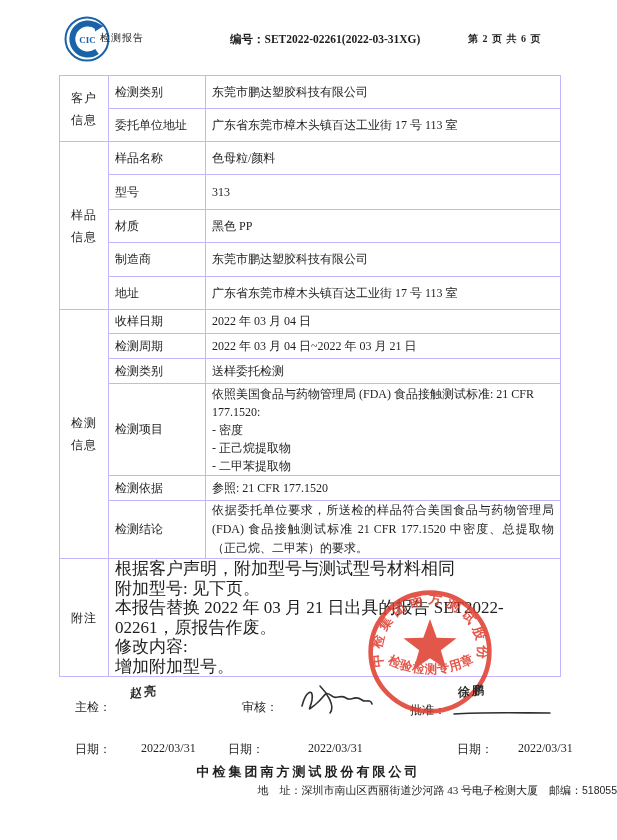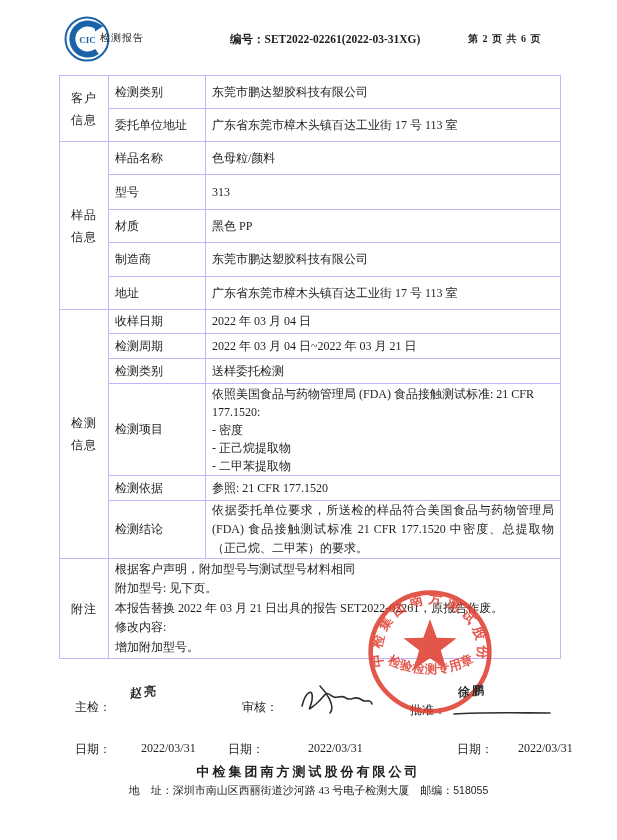--- a/index.html
+++ b/index.html
@@ -14,21 +14,21 @@
 
   
   table.report{position:absolute;left:59px;top:75px;width:502px;border-collapse:collapse;table-layout:fixed;}
   table.report td{border:1px solid #c4b5fd;font-size:12px;padding:0 6px;vertical-align:middle;overflow:hidden;}
   td.group{text-align:center;white-space:pre-line;line-height:22px;letter-spacing:1px;padding:0 2px;}
   td.lbl{padding-left:10px;}
   td.val{padding-left:12px;}
   td.pre{white-space:pre-line;line-height:18px;padding-top:3px;padding-bottom:3px;vertical-align:top;}
   td.just{font-size:11.5px;line-height:19px;text-align:justify;padding-top:2px;padding-bottom:2px;}
   td.notes{padding:3px 8px;vertical-align:top;}
-  .note-line{line-height:19.5px;font-size:12px;font-family:Liberation Serif, serif;}
+  .note-line{line-height:19.5px;font-size:17px;font-family:Liberation Serif, serif;}
 
   
   .signoff{position:absolute;left:0;top:0;width:617px;height:840px;pointer-events:none;}
   .signoff span{position:absolute;font-size:12px;white-space:nowrap;}
   .role1{left:75px;top:699px;}
   .role2{left:242px;top:699px;}
   .role3{left:410px;top:702px;z-index:4;}
   .dlab1{left:75px;top:741px;}
   .dlab2{left:228px;top:741px;}
   .dlab3{left:457px;top:741px;}
@@ -40,21 +40,21 @@
   .sig3{left:458px;top:683px;z-index:7;}
   .sig2-svg{position:absolute;left:296px;top:680px;z-index:3;}
   .sig3-line{position:absolute;left:452px;top:712px;width:100px;height:3px;z-index:7;}
 
   
   .stamp{position:absolute;left:366px;top:588px;width:128px;height:128px;opacity:.85;z-index:5;}
 
   
   .footer{position:absolute;left:0;top:762px;width:617px;text-align:center;}
   .f-company{font-size:13px;font-weight:bold;letter-spacing:3px;line-height:20px;}
-  .f-line{font-size:11px;line-height:17px;}
+  .f-line{font-size:11px;line-height:17px;text-align:right;}
   .f-link{color:#0000cd;text-decoration:underline;font-family:"Liberation Mono","DejaVu Sans Mono",monospace;font-size:10.5px;}
   .f-zip{font-family:"Liberation Sans","DejaVu Sans",sans-serif;font-size:10.5px;}
 </style>
 </head>
 <body>
 
 <div class="page">
 
   <div class="logo">
     <svg width="50" height="48" viewBox="0 0 48 48">

